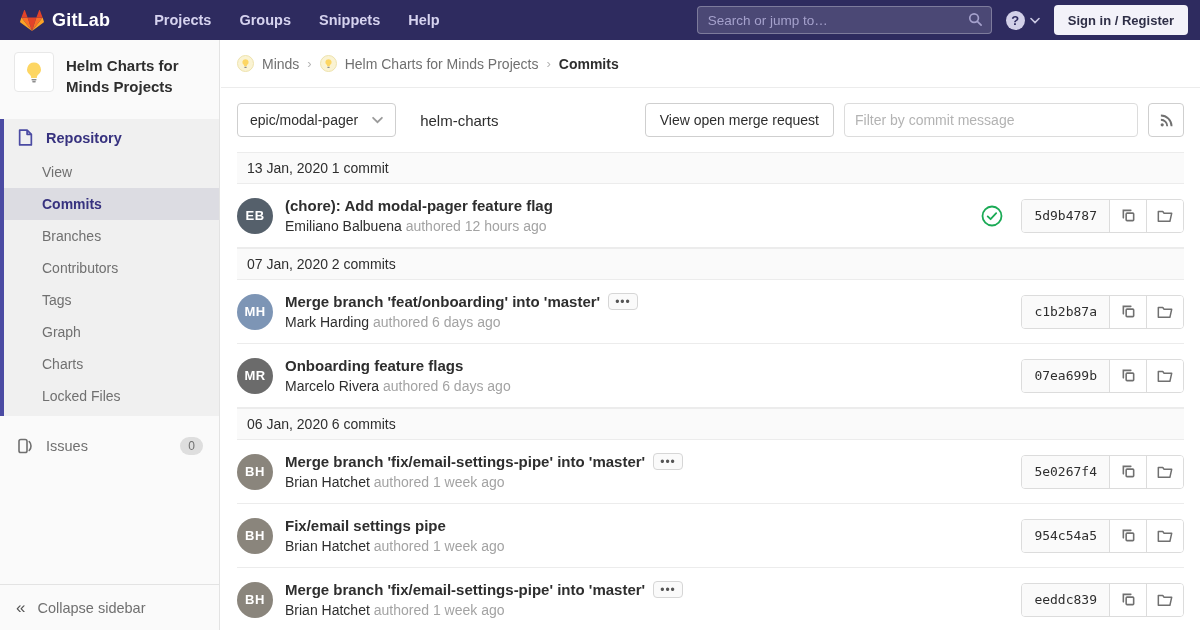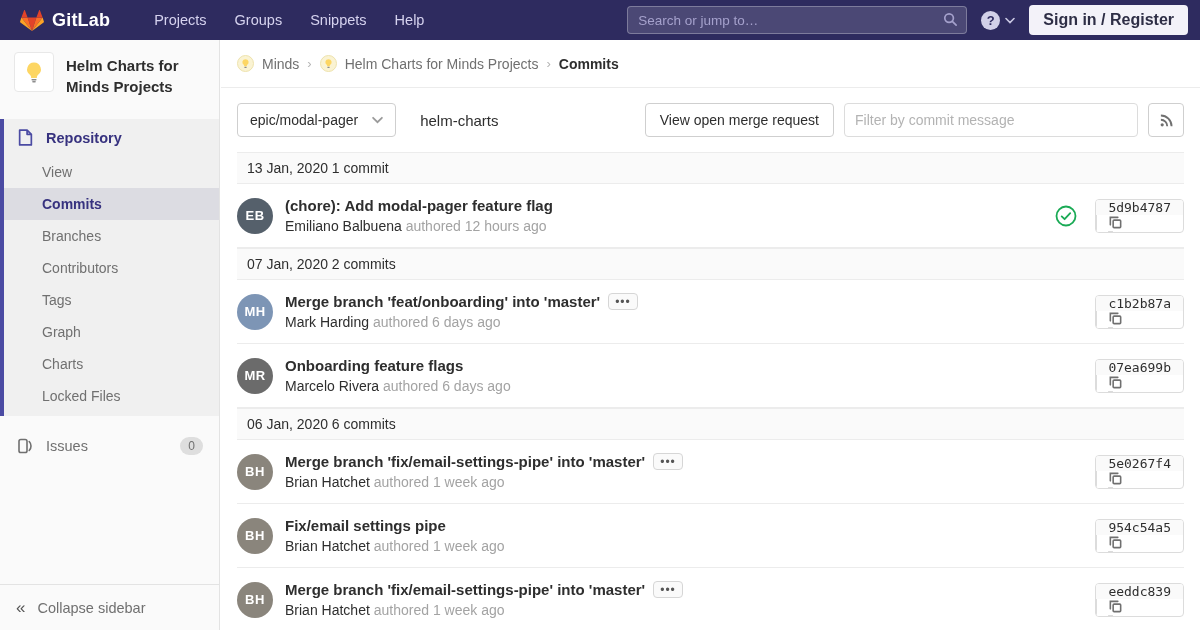--- a/index.html
+++ b/index.html
@@ -14,33 +14,33 @@
   body{font-family:"Liberation Sans",sans-serif;font-size:14px;color:#2e2e2e;background:#fff;}
   a{text-decoration:none;color:inherit;}
   button{font-family:inherit;cursor:pointer;}
 
   
   .navbar{position:fixed;top:0;left:0;width:1200px;height:40px;background:var(--navbar-bg);
     display:flex;align-items:center;padding:0 12px;z-index:10;}
   .logo{display:flex;align-items:center;gap:8px;margin:0 8px;}
   .logo svg{width:24px;height:23px;}
   .logo-text{color:#fff;font-size:18px;font-weight:bold;letter-spacing:.2px;}
-  .nav-menu{display:flex;list-style:none;margin-left:24px;gap:4px;}
+  .nav-menu{display:flex;list-style:none;margin-left:24px;gap:4px;font-weight:bold;}
   .nav-menu li a{display:block;padding:9px 12px;color:#d6d3ef;font-size:14.5px;}
   .nav-right{margin-left:auto;display:flex;align-items:center;gap:14px;}
-  .nav-search{position:relative;width:340px;}
+  .nav-search{position:relative;width:295px;}
   .nav-search input{width:100%;height:28px;background:rgba(255,255,255,.14);
     border:1px solid rgba(255,255,255,.28);border-radius:4px;color:#e7e5f7;
     padding:0 32px 0 10px;font-size:13.5px;font-family:inherit;}
   .nav-search input::placeholder{color:#a5a1cc;}
   .nav-search .mag{position:absolute;right:9px;top:6px;}
   .help-wrap{display:flex;align-items:center;gap:5px;cursor:pointer;}
   .help-circle{width:19px;height:19px;border-radius:50%;background:#d2d0e8;color:var(--navbar-bg);
     font-weight:bold;font-size:13px;display:flex;align-items:center;justify-content:center;}
-  .signin-btn{background:#f3f2f9;color:#2e2e46;font-weight:bold;font-size:16px;
+  .signin-btn{background:#f3f2f9;color:#2e2e46;font-weight:bold;font-size:13px;
     border:none;border-radius:4px;height:30px;padding:0 14px;}
 
   
   .sidebar{position:fixed;top:40px;left:0;width:220px;height:590px;background:#fafafa;
     border-right:1px solid #e3e3e3;}
   .project-head{display:flex;gap:12px;padding:12px 14px;align-items:flex-start;}
   .project-avatar{width:40px;height:40px;background:#fff;border:1px solid #e8e8e8;border-radius:4px;
     display:flex;align-items:center;justify-content:center;flex:none;}
   .project-title{font-weight:bold;font-size:15px;line-height:21px;color:#2e2e2e;padding-top:3px;}
   .side-item{display:flex;align-items:center;gap:12px;padding:10px 16px;color:#707070;font-size:14.5px;cursor:pointer;}
@@ -90,21 +90,21 @@
     justify-content:center;color:#fff;font-size:13px;font-weight:bold;letter-spacing:.5px;}
   .commit-main{flex:1;min-width:0;}
   .title-line{display:flex;align-items:center;gap:8px;}
   .commit-title{font-weight:bold;font-size:15px;color:#2e2e2e;}
   .ellipsis-btn{background:#fafafa;border:1px solid #d6d6d6;border-radius:4px;height:17px;
     padding:0 6px;font-size:12px;line-height:10px;color:#555;letter-spacing:1px;}
   .meta-line{margin-top:4px;font-size:14px;}
   .meta-line .author{color:#2e2e2e;}
   .meta-line .meta{color:#a3a3a3;}
   .commit-side{display:flex;align-items:center;gap:18px;flex:none;}
-  .sha-group{display:flex;align-items:stretch;height:34px;border:1px solid #dcdcdc;border-radius:4px;overflow:hidden;flex-direction:column;}
+  .sha-group{display:flex;align-items:stretch;height:34px;border:1px solid #dcdcdc;border-radius:4px;overflow:hidden;}
   .sha{display:flex;align-items:center;padding:0 12px;background:#fafafa;
     font-family:"DejaVu Sans Mono",monospace;font-size:13px;color:#2e2e2e;}
   .icon-btn{width:37px;background:#fff;border:none;border-left:1px solid #dcdcdc;
     display:flex;align-items:center;justify-content:center;}
   .ci-status{display:flex;align-items:center;}
 </style>
 </head>
 <body>
 
 <header class="navbar">

